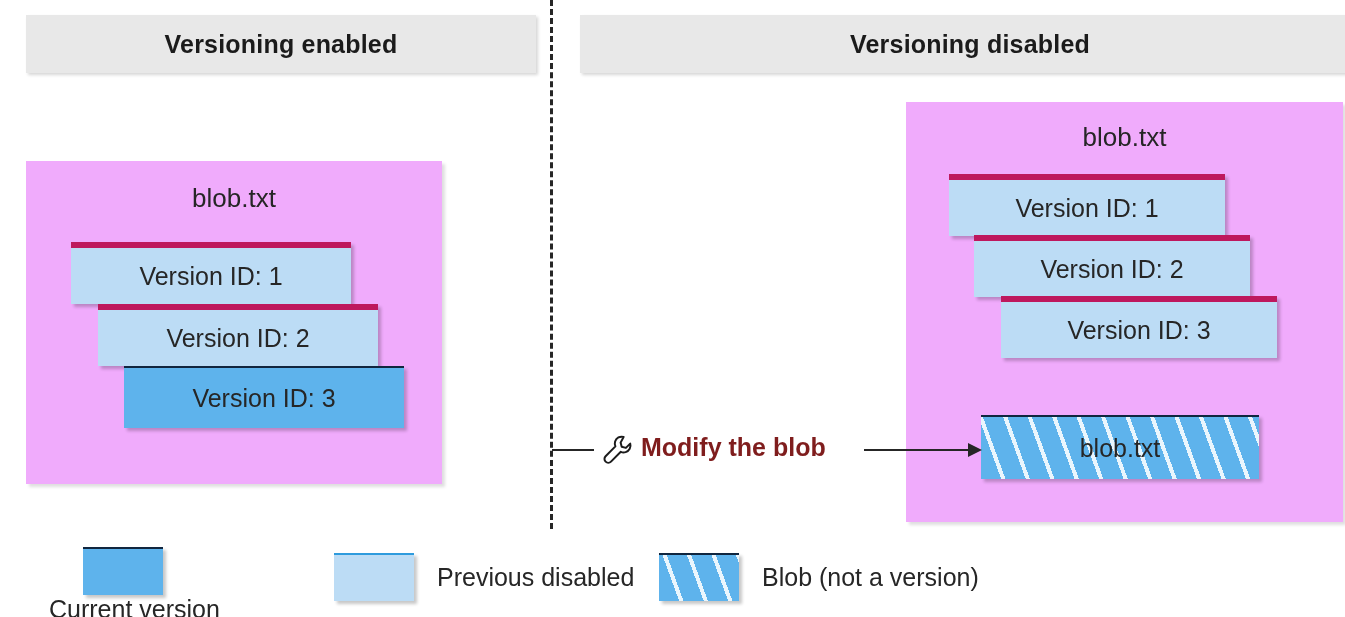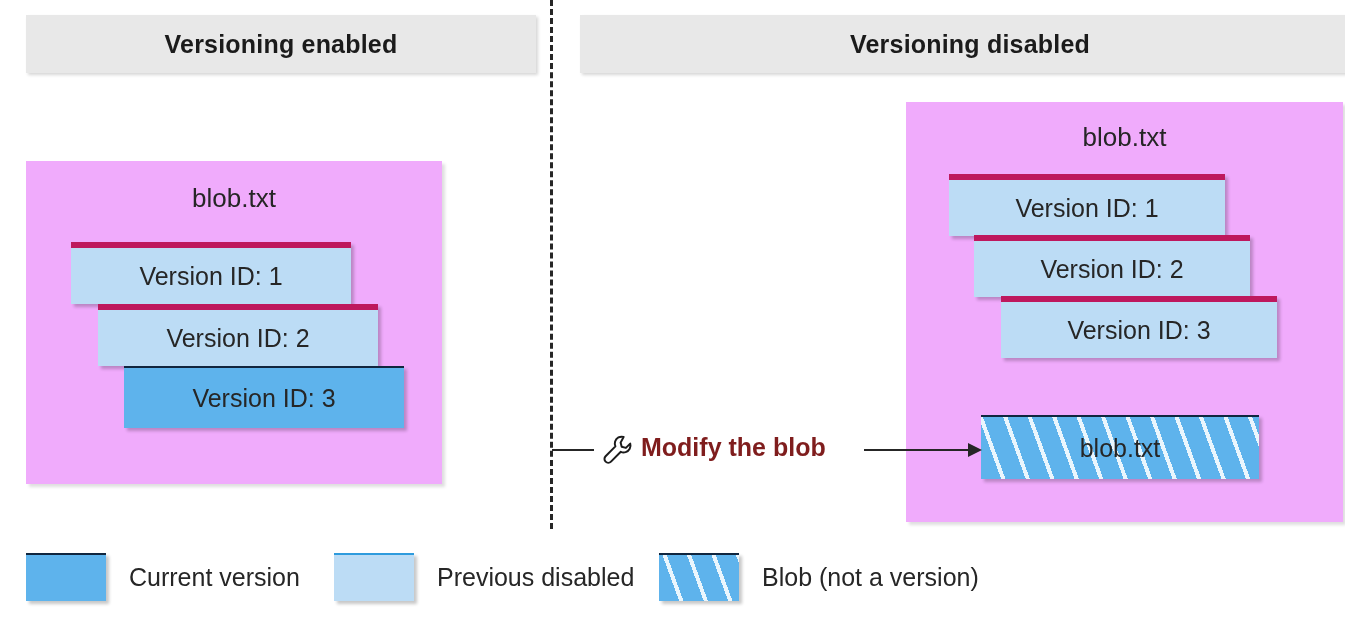--- a/index.html
+++ b/index.html
@@ -211,21 +211,21 @@
       #eaf6fd 19px,
       #eaf6fd 23px
     );
   }
   .legend-label {
     margin-left: 23px;
     font-size: 25px;
     color: #262626;
     white-space: nowrap;
   }
-  #legend-current  { left: 10px;  top: 7px; }
+  #legend-current  { left: 10px;  top: 7px; flex-direction: column; }
   #legend-previous { left: 318px; top: 7px; }
   #legend-blob     { left: 643px; top: 7px; }
 </style>
 </head>
 <body>
 
 <div class="stage">
 
   <div class="header-bar" id="header-left">
     <span class="header-label">Versioning enabled</span>

